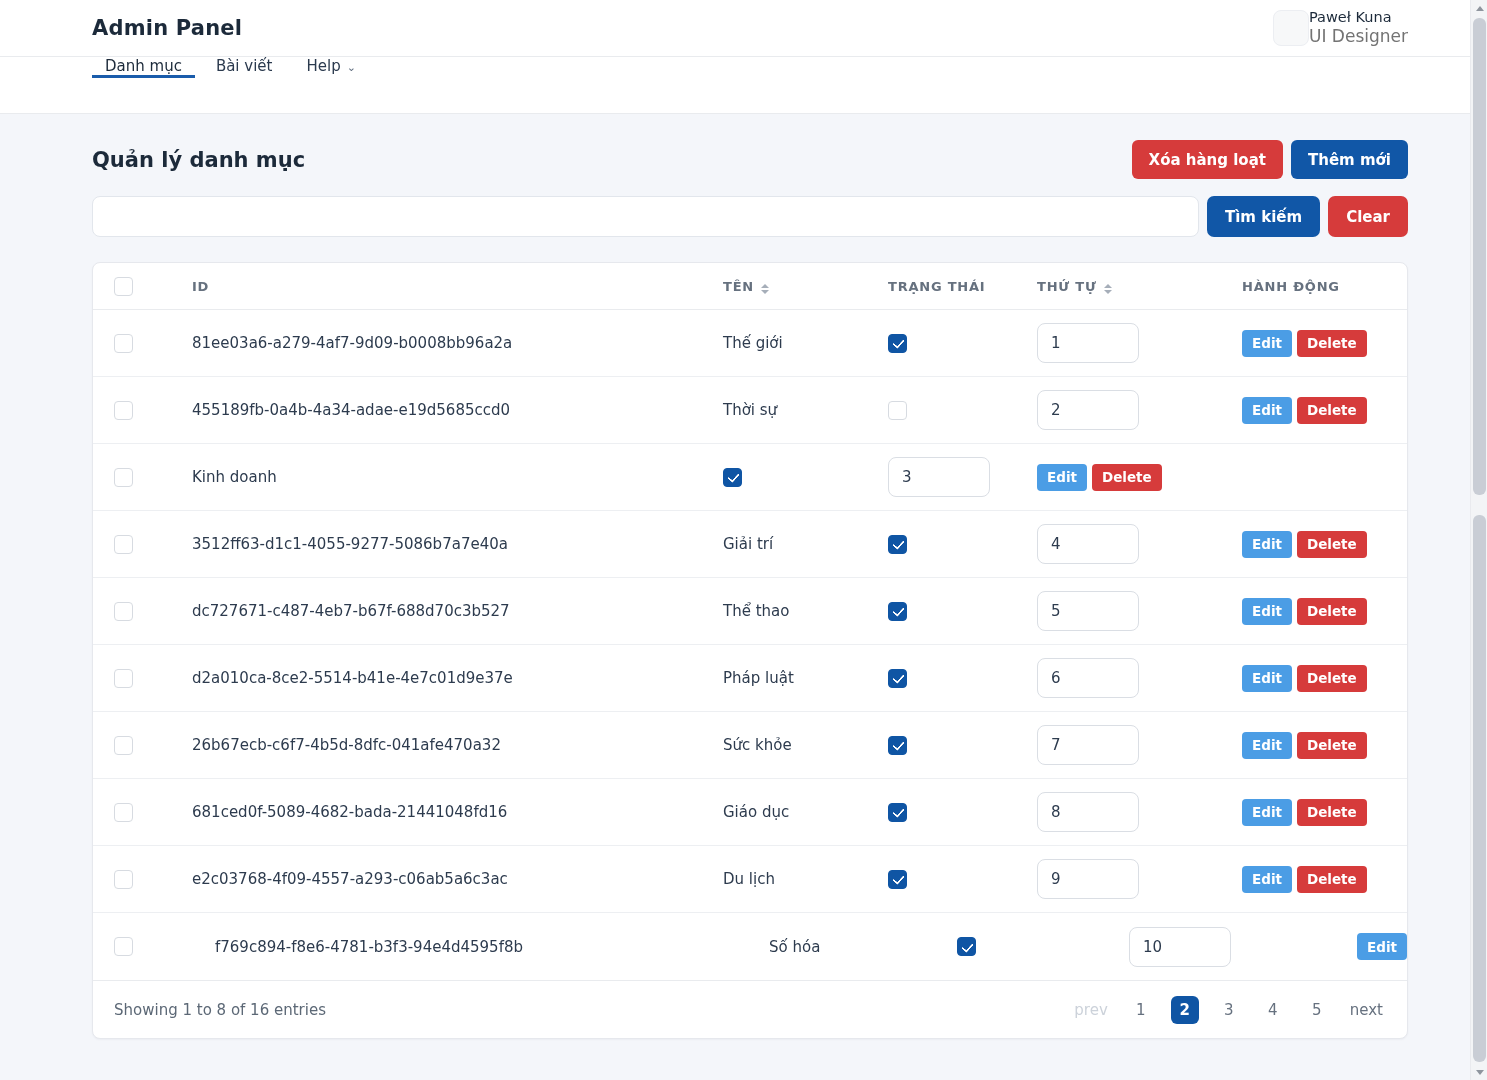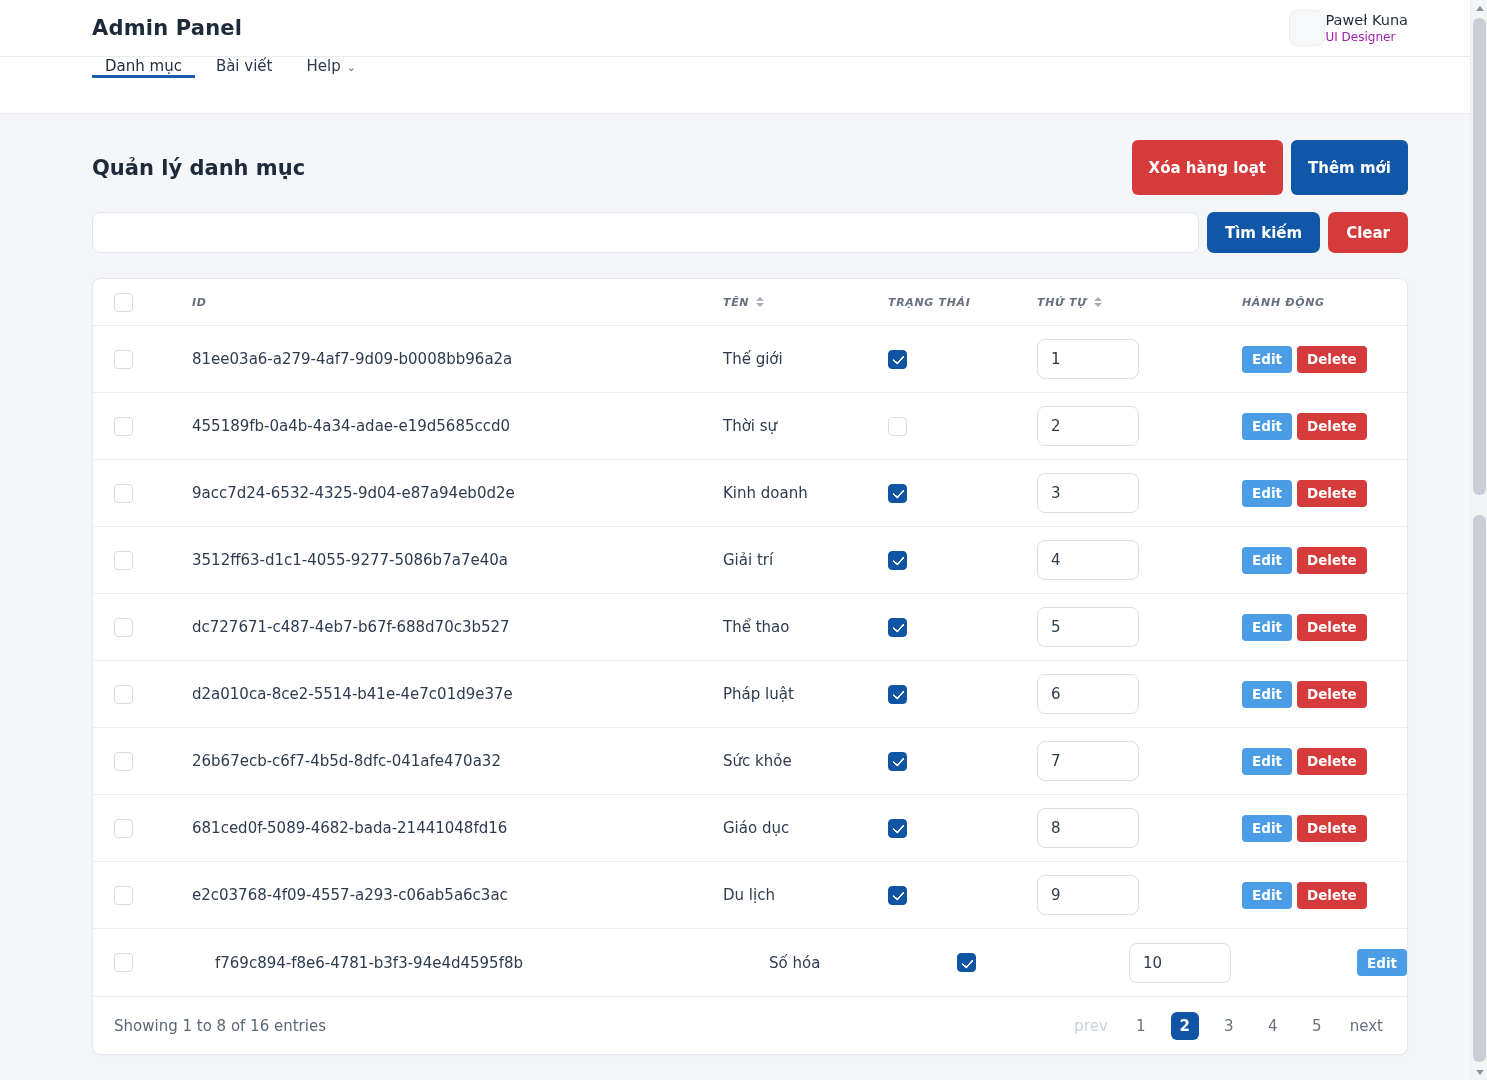--- a/index.html
+++ b/index.html
@@ -18,62 +18,62 @@
     display:flex; align-items:center; justify-content:space-between;
   }
   .app-title { font-size:21px; font-weight:bold; color:#1c2a3a; letter-spacing:.2px; }
   .user-card { display:flex; align-items:center; }
   .avatar {
     width:36px; height:36px; border-radius:8px;
     background:#f7f8f9; border:1px solid #eceef2;
   }
   .user-meta { display:flex; flex-direction:column; line-height:1.25; }
   .user-name { font-size:14.5px; color:#1c2a3a; font-weight:500; }
-  .user-role { font-size:12px; color:#a21caf; }
+  .user-role { font-size:17px; color:#737373; }
 
   
   .nav-bar { height:57px; background:#fff; border-bottom:1px solid #e9ebee; display:flex; align-items:flex-start; }
   .nav-tabs { display:flex; gap:8px; }
   .nav-tab {
     display:flex; align-items:center; padding:0 13px; font-size:15px; color:#2b3a4e;
     border-bottom:3px solid transparent; cursor:pointer; gap:6px;
   }
   .nav-tab.active { border-bottom-color:#1a5cab; color:#1c2a3a; }
   .chev { font-size:11px; color:#5d6b7d; transform:translateY(1px); }
 
   
   .page-head { margin-top:26px; display:flex; align-items:center; justify-content:space-between; }
   .page-title { font-size:21px; font-weight:bold; color:#1c2a3a; }
   .head-actions { display:flex; gap:8px; }
   .btn {
     border:none; border-radius:6px; font-size:15px; font-weight:600; color:#fff;
     cursor:pointer; font-family:inherit;
   }
-  .btn-lg { height:55px; padding:0 17px; }
+  .btn-lg { height:39px; padding:0 17px; }
   .btn-red  { background:#d63b3b; }
   .btn-blue { background:#1157a7; }
 
   
   .search-row { margin-top:17px; display:flex; gap:8px; }
   .search-input {
     flex:1; height:41px; background:#fff; border:1px solid #e2e6ec; border-radius:8px;
     padding:0 14px; font-size:15px; color:#273549; font-family:inherit; outline:none;
   }
   .search-row .btn { height:41px; padding:0 18px; border-radius:7px; }
 
   
   .card {
     margin-top:25px; background:#fff; border:1px solid #e6e8ed; border-radius:8px;
     box-shadow:0 1px 2px rgba(16,24,40,.04); overflow:hidden;
   }
   .tgrid { display:grid; grid-template-columns:99px 531px 165px 149px 205px 1fr; align-items:center; }
   .thead { height:47px; border-bottom:1px solid #e9ebee; }
   .th {
-    font-size:11px; font-weight:bold; color:#66717f; letter-spacing:.06em;
-    display:flex; align-items:center; gap:5px;font-style:italic;
+    font-size:13px; font-weight:bold; color:#66717f; letter-spacing:.06em;
+    display:flex; align-items:flex-end; gap:5px;
   }
   .sel-cell { padding-left:21px; }
   .checkbox {
     width:19px; height:19px; border:1px solid #d7dbe1; border-radius:4px; background:#fff;
     position:relative; cursor:pointer; flex:0 0 auto;
   }
   .checkbox.checked { background:#0f55a4; border-color:#0f55a4; }
   .checkbox.checked::after {
     content:""; position:absolute; left:6px; top:2.5px; width:5px; height:9px;
     border:solid #fff; border-width:0 2.4px 2.4px 0; transform:rotate(42deg); border-radius:1px;
@@ -229,21 +229,20 @@
     </div>
     <div class="action-cell">
       <button class="btn btn-sm btn-edit">Edit</button>
       <button class="btn btn-sm btn-red">Delete</button>
     </div>
   </div>
         <div class="tgrid trow">
     <div class="sel-cell">
       <div class="checkbox"></div>
     </div>
-    <div class="cell-text">9acc7d24-6532-4325-9d04-e87a94eb0d2e</div>
     <div class="cell-text">Kinh doanh</div>
     <div>
       <div class="checkbox status checked"></div>
     </div>
     <div>
       <input type="text" class="order-input" value="3" style="">
     </div>
     <div class="action-cell">
       <button class="btn btn-sm btn-edit">Edit</button>
       <button class="btn btn-sm btn-red">Delete</button>

